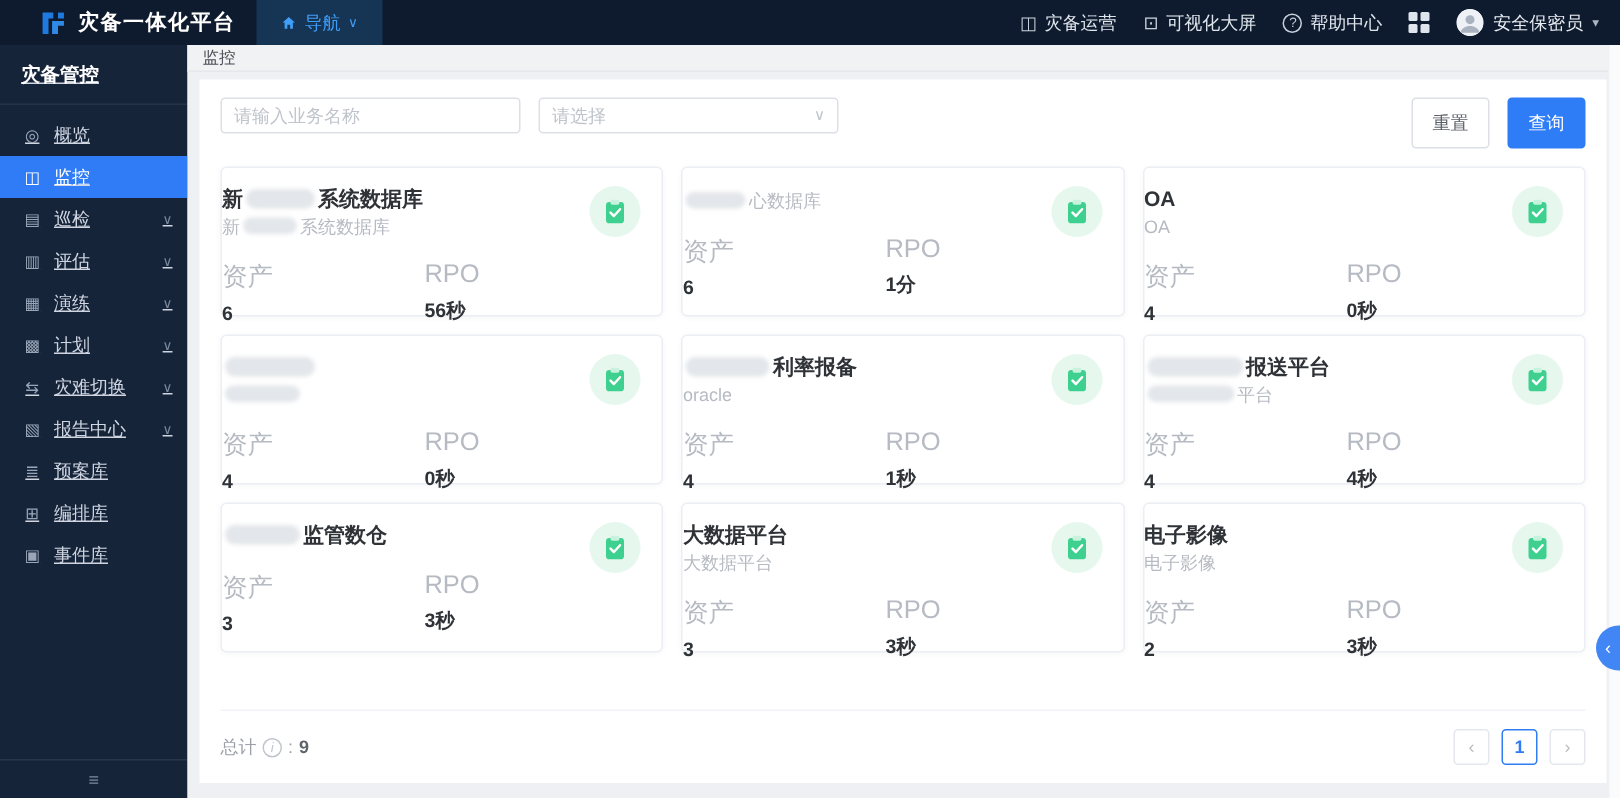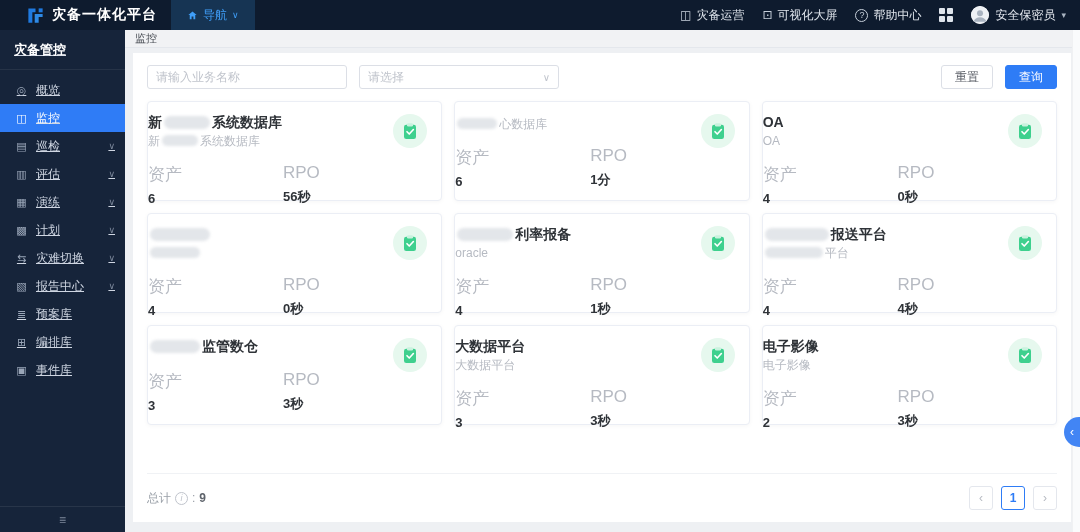--- a/index.html
+++ b/index.html
@@ -51,21 +51,21 @@
     background:#fff; padding:12px 14px; display:flex; flex-direction:column; }
 
   .search-row { display:flex; align-items:flex-start; gap:12px; }
   .search-input { width:200px; height:24px; border:1px solid #dcdfe6; border-radius:3px;
     padding:0 8px; font-size:12px; color:#333; outline:none; }
   .search-input::placeholder { color:#c0c4cc; }
   .select-box { width:200px; height:24px; border:1px solid #dcdfe6; border-radius:3px;
     padding:0 8px; font-size:12px; color:#c0c4cc; display:flex; align-items:center; cursor:pointer; }
   .select-box .sel-chev { margin-left:auto; font-size:10px; color:#c0c4cc; }
   .spacer { flex:1; }
-  .btn { height:24px; padding:0 13px; border-radius:3px; font-size:12px; cursor:pointer;
+  .btn { height:34px; padding:0 13px; border-radius:3px; font-size:12px; cursor:pointer;
     border:1px solid #dcdfe6; background:#fff; color:#5a5e66; }
   .btn.primary { background:#2e7cf6; border-color:#2e7cf6; color:#fff; }
 
   .card-grid { margin-top:12px; display:grid; grid-template-columns:repeat(3,1fr);
     grid-auto-rows:100px; gap:12px; }
   .card { position:relative; border:1px solid #ebeef5; border-radius:4px; padding:12px 0;
     box-shadow:0 1px 4px rgba(0,0,0,.04); cursor:pointer; background:#fff; }
   .card-title { font-size:14px; font-weight:bold; color:#2f3338; line-height:17px; white-space:nowrap; }
   .card-sub { font-size:12px; color:#b6bac2; margin-top:3px; line-height:14px; white-space:nowrap; }
   .redact { display:inline-block; background:#e3e6ea; border-radius:7px; filter:blur(1.5px);

